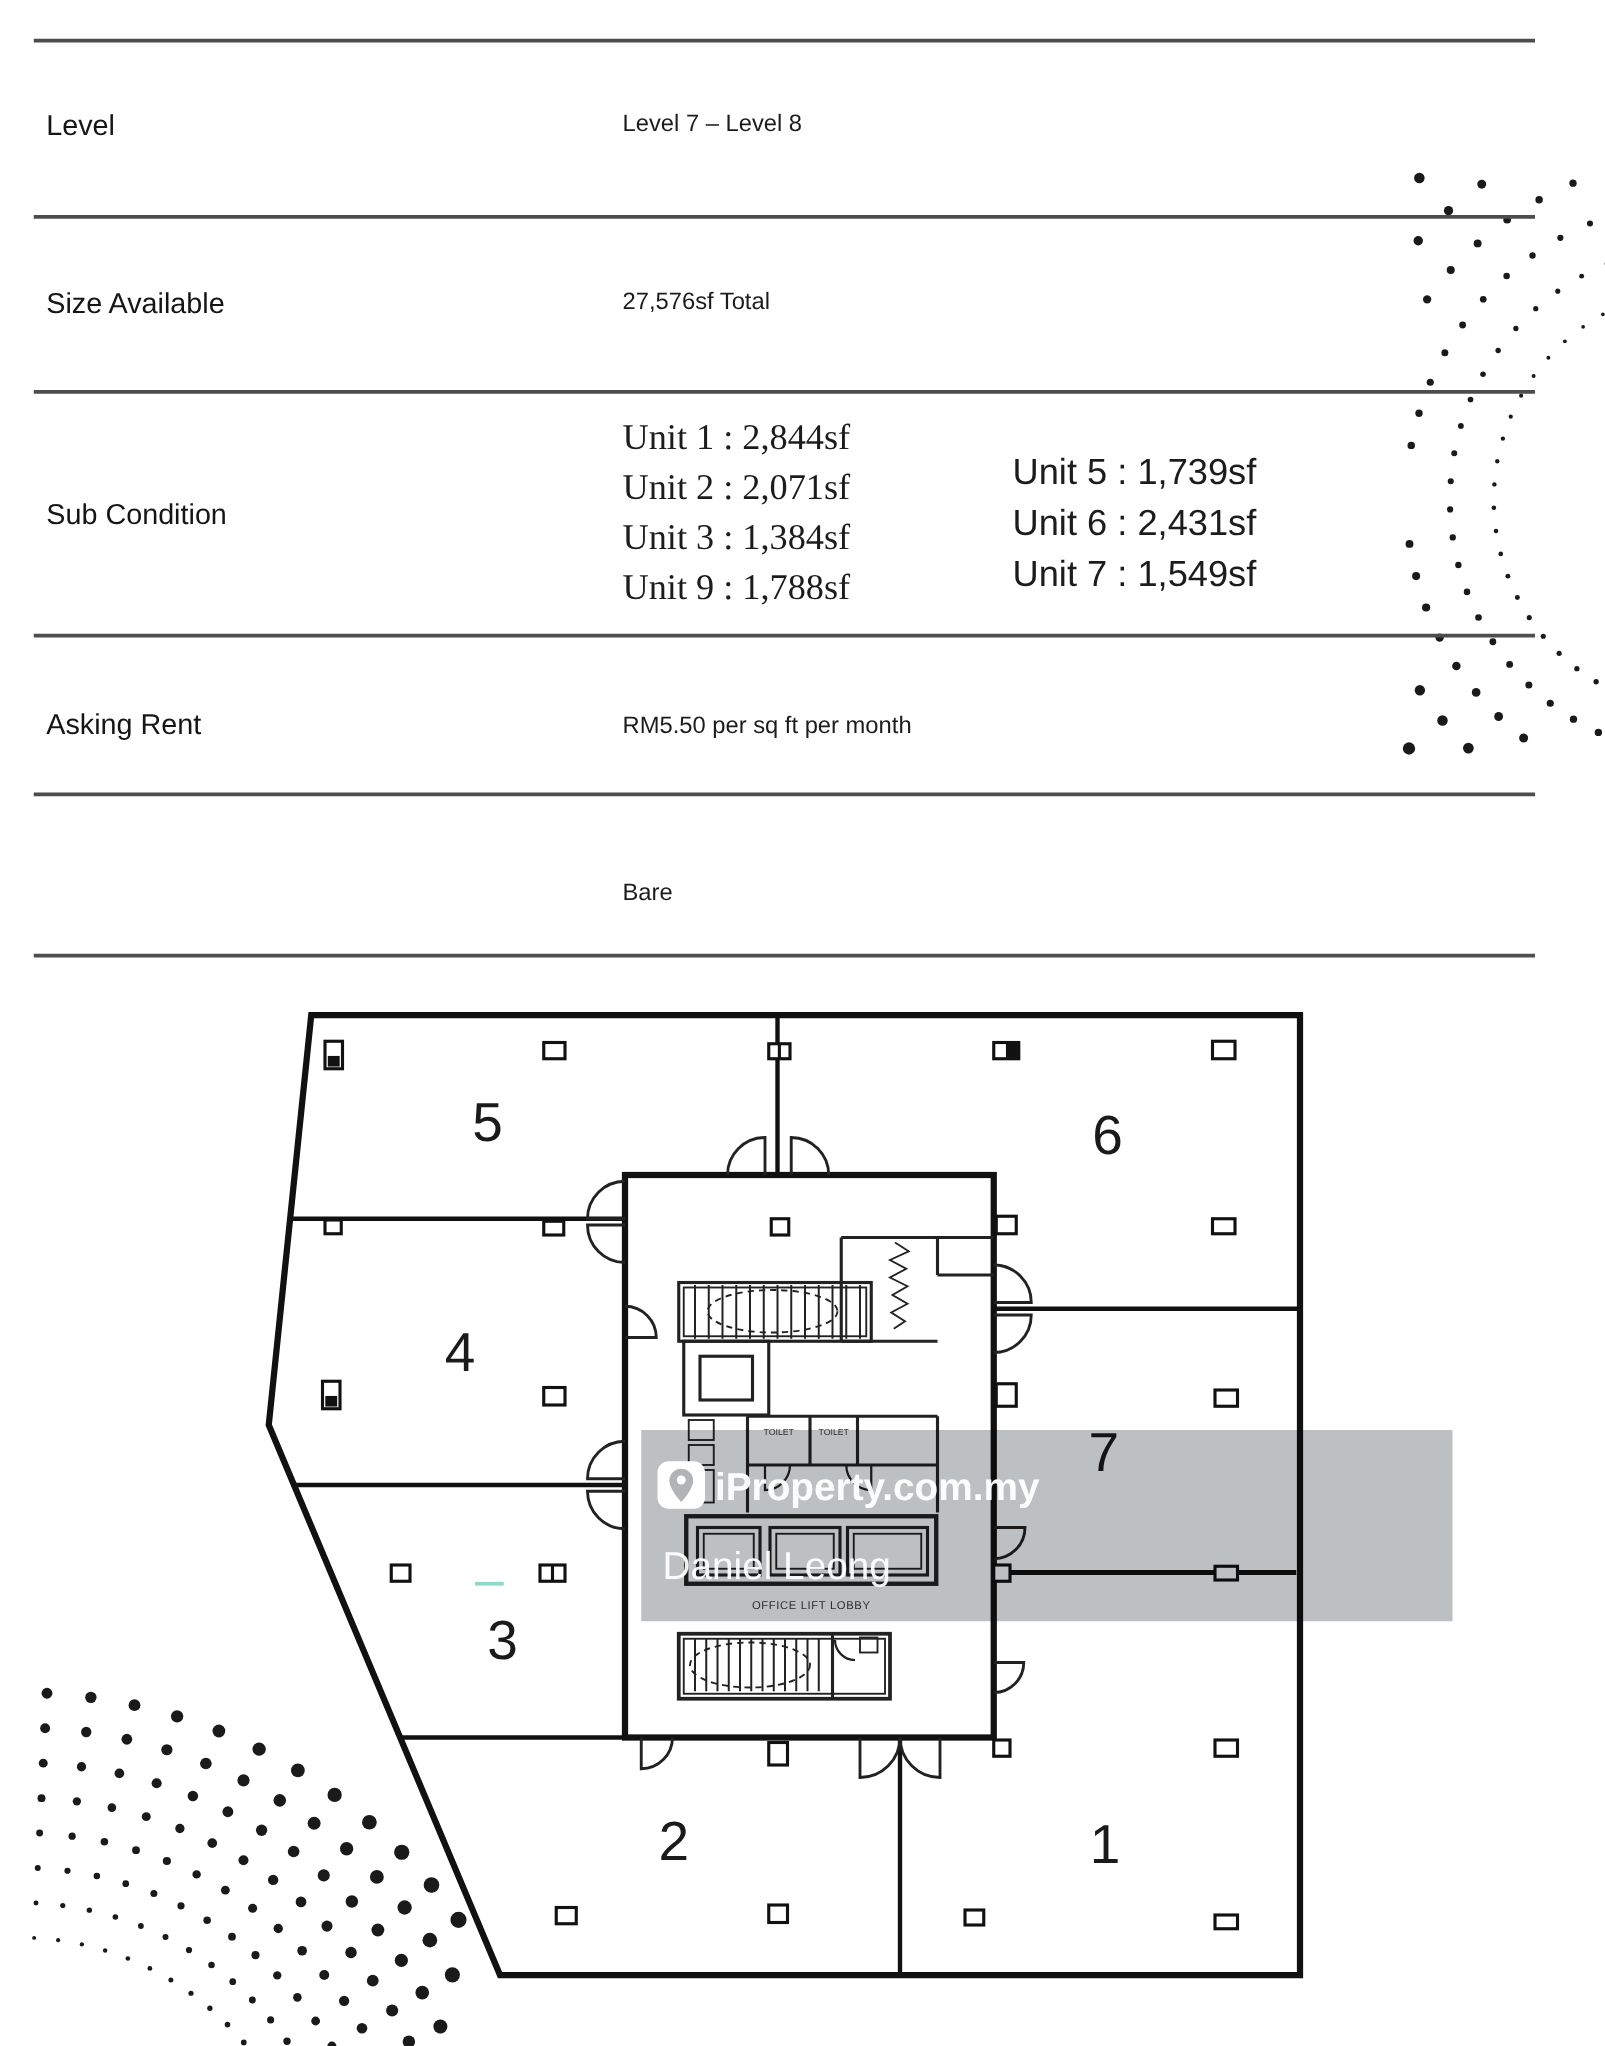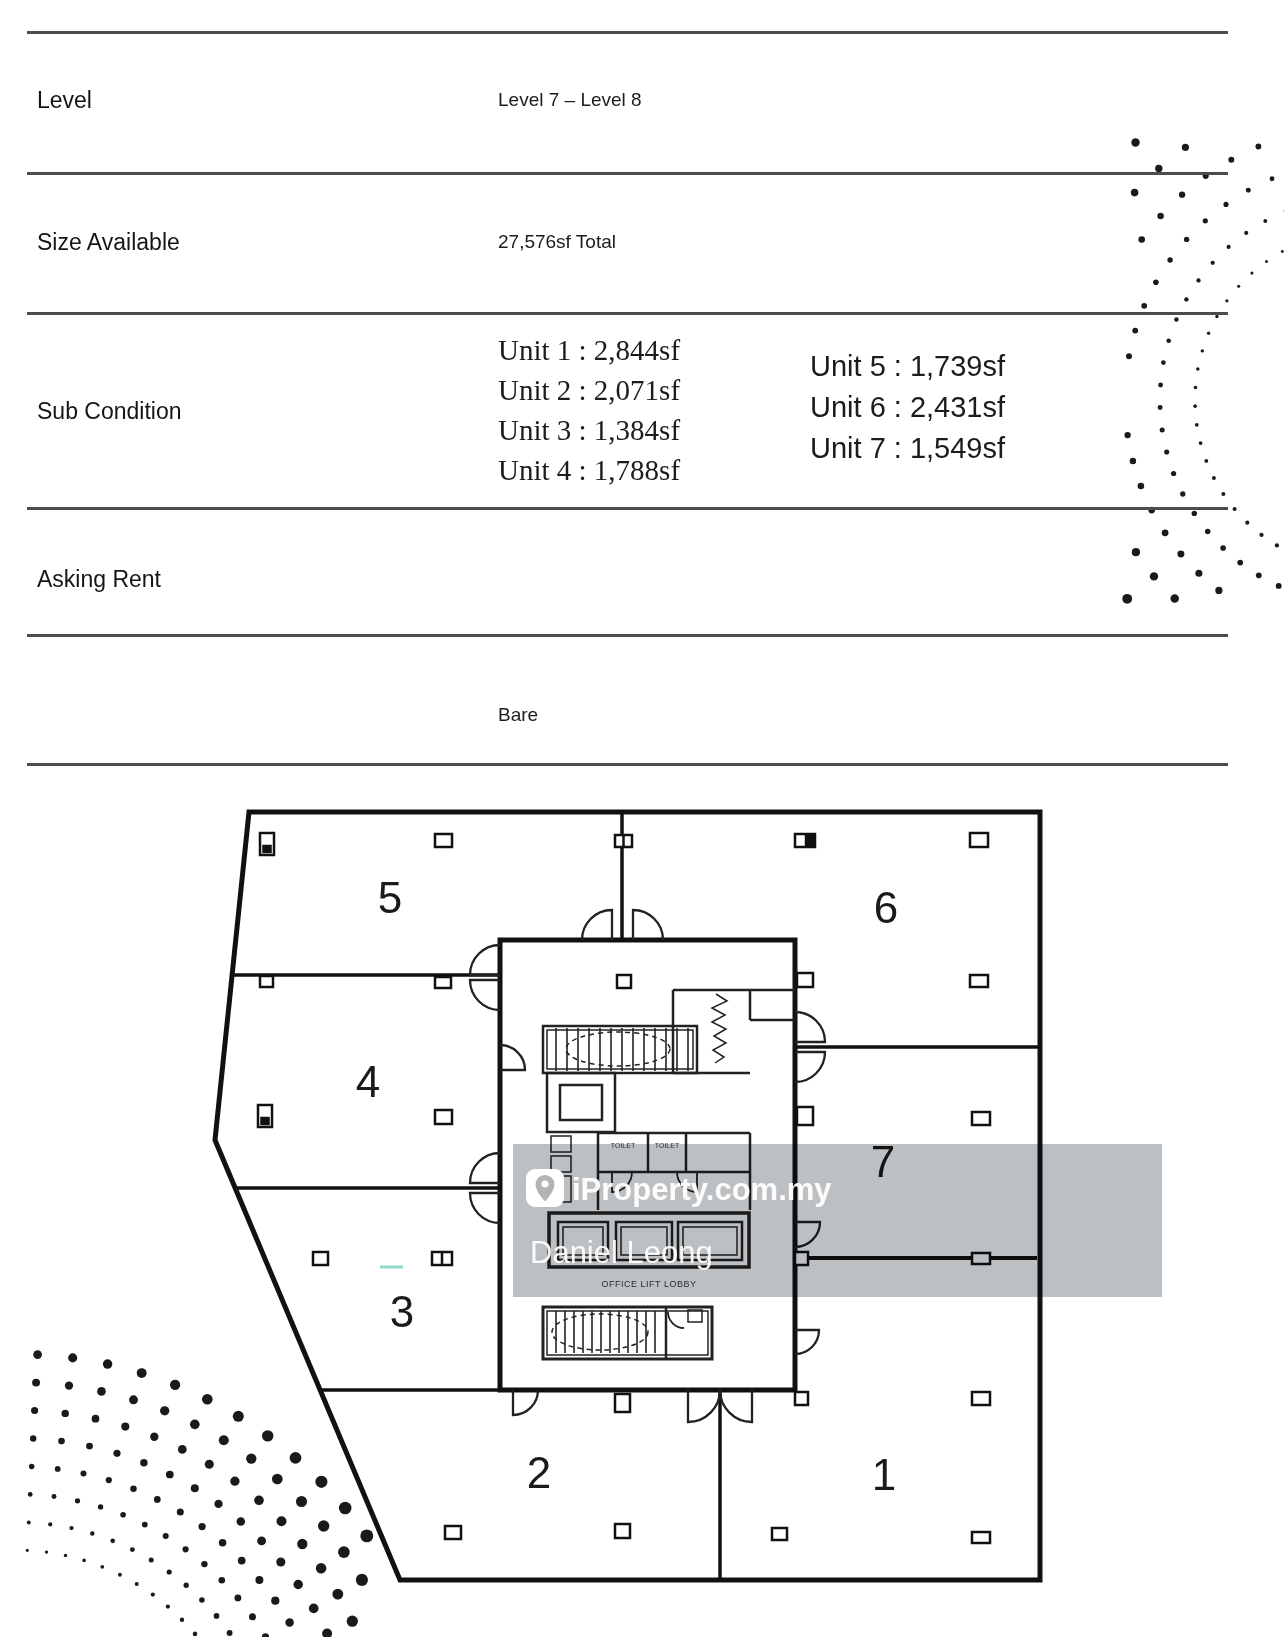--- a/index.html
+++ b/index.html
@@ -6,21 +6,21 @@
   .page{
     position:relative;width:1284px;height:1637px;background:#ffffff;
     overflow:hidden;font-family:"Liberation Sans",sans-serif;color:#1c1c1c;
   }
   .rule{position:absolute;left:27px;width:1201px;height:3px;background:#4d4d4d;}
   .lbl{position:absolute;left:37px;font-size:23px;font-weight:normal;color:#151515;white-space:nowrap;}
   .val{position:absolute;left:498px;font-size:19px;color:#1c1c1c;white-space:nowrap;}
   .units{position:absolute;font-size:29px;color:#1c1c1c;white-space:nowrap;}
   .units div{height:40px;line-height:40px;}
   #units-col1{left:498px;top:330px;font-family:Liberation Serif, serif;}
-  #units-col2{left:810px;top:346px;}
+  #units-col2{left:810px;top:358px;}
   svg{position:absolute;left:0;top:0;}
   .planline{stroke:#111;fill:none;}
   .thin{stroke:#222;fill:none;}
   text.unitnum{font-family:"Liberation Sans",sans-serif;font-size:44px;fill:#1a1a1a;text-anchor:middle;}
   text.tiny{font-family:"Liberation Sans",sans-serif;fill:#3a3a3a;text-anchor:middle;}
   .wm-brand{font-family:"Liberation Sans",sans-serif;font-size:31px;font-weight:bold;fill:#fff;opacity:.96;}
   .wm-agent{font-family:"Liberation Sans",sans-serif;font-size:31px;fill:#fff;opacity:.94;}
   #wm-band{mix-blend-mode:multiply;}
 </style>
 </head>
@@ -396,24 +396,25 @@
   <div class="val" style="top:89px">Level 7 – Level 8</div>
 
   <div class="lbl" style="top:229px">Size Available</div>
   <div class="val" style="top:231px">27,576sf Total</div>
 
   <div class="lbl" style="top:398px">Sub Condition</div>
   <div class="units" id="units-col1">
     <div>Unit 1 : 2,844sf</div>
     <div>Unit 2 : 2,071sf</div>
     <div>Unit 3 : 1,384sf</div>
-    <div>Unit 4 : 1,788sf</div>
+    <div>Unit 9 : 1,788sf</div>
   </div>
   <div class="units" id="units-col2">
     <div style="height:41px;line-height:41px">Unit 5 : 1,739sf</div>
     <div style="height:41px;line-height:41px">Unit 6 : 2,431sf</div>
     <div style="height:41px;line-height:41px">Unit 7 : 1,549sf</div>
   </div>
 
   <div class="lbl" style="top:566px">Asking Rent</div>
+  <div class="val" style="top:570px">RM5.50 per sq ft per month</div>
 
   <div class="val" style="top:704px">Bare</div>
 </div>
 
 </body></html>

